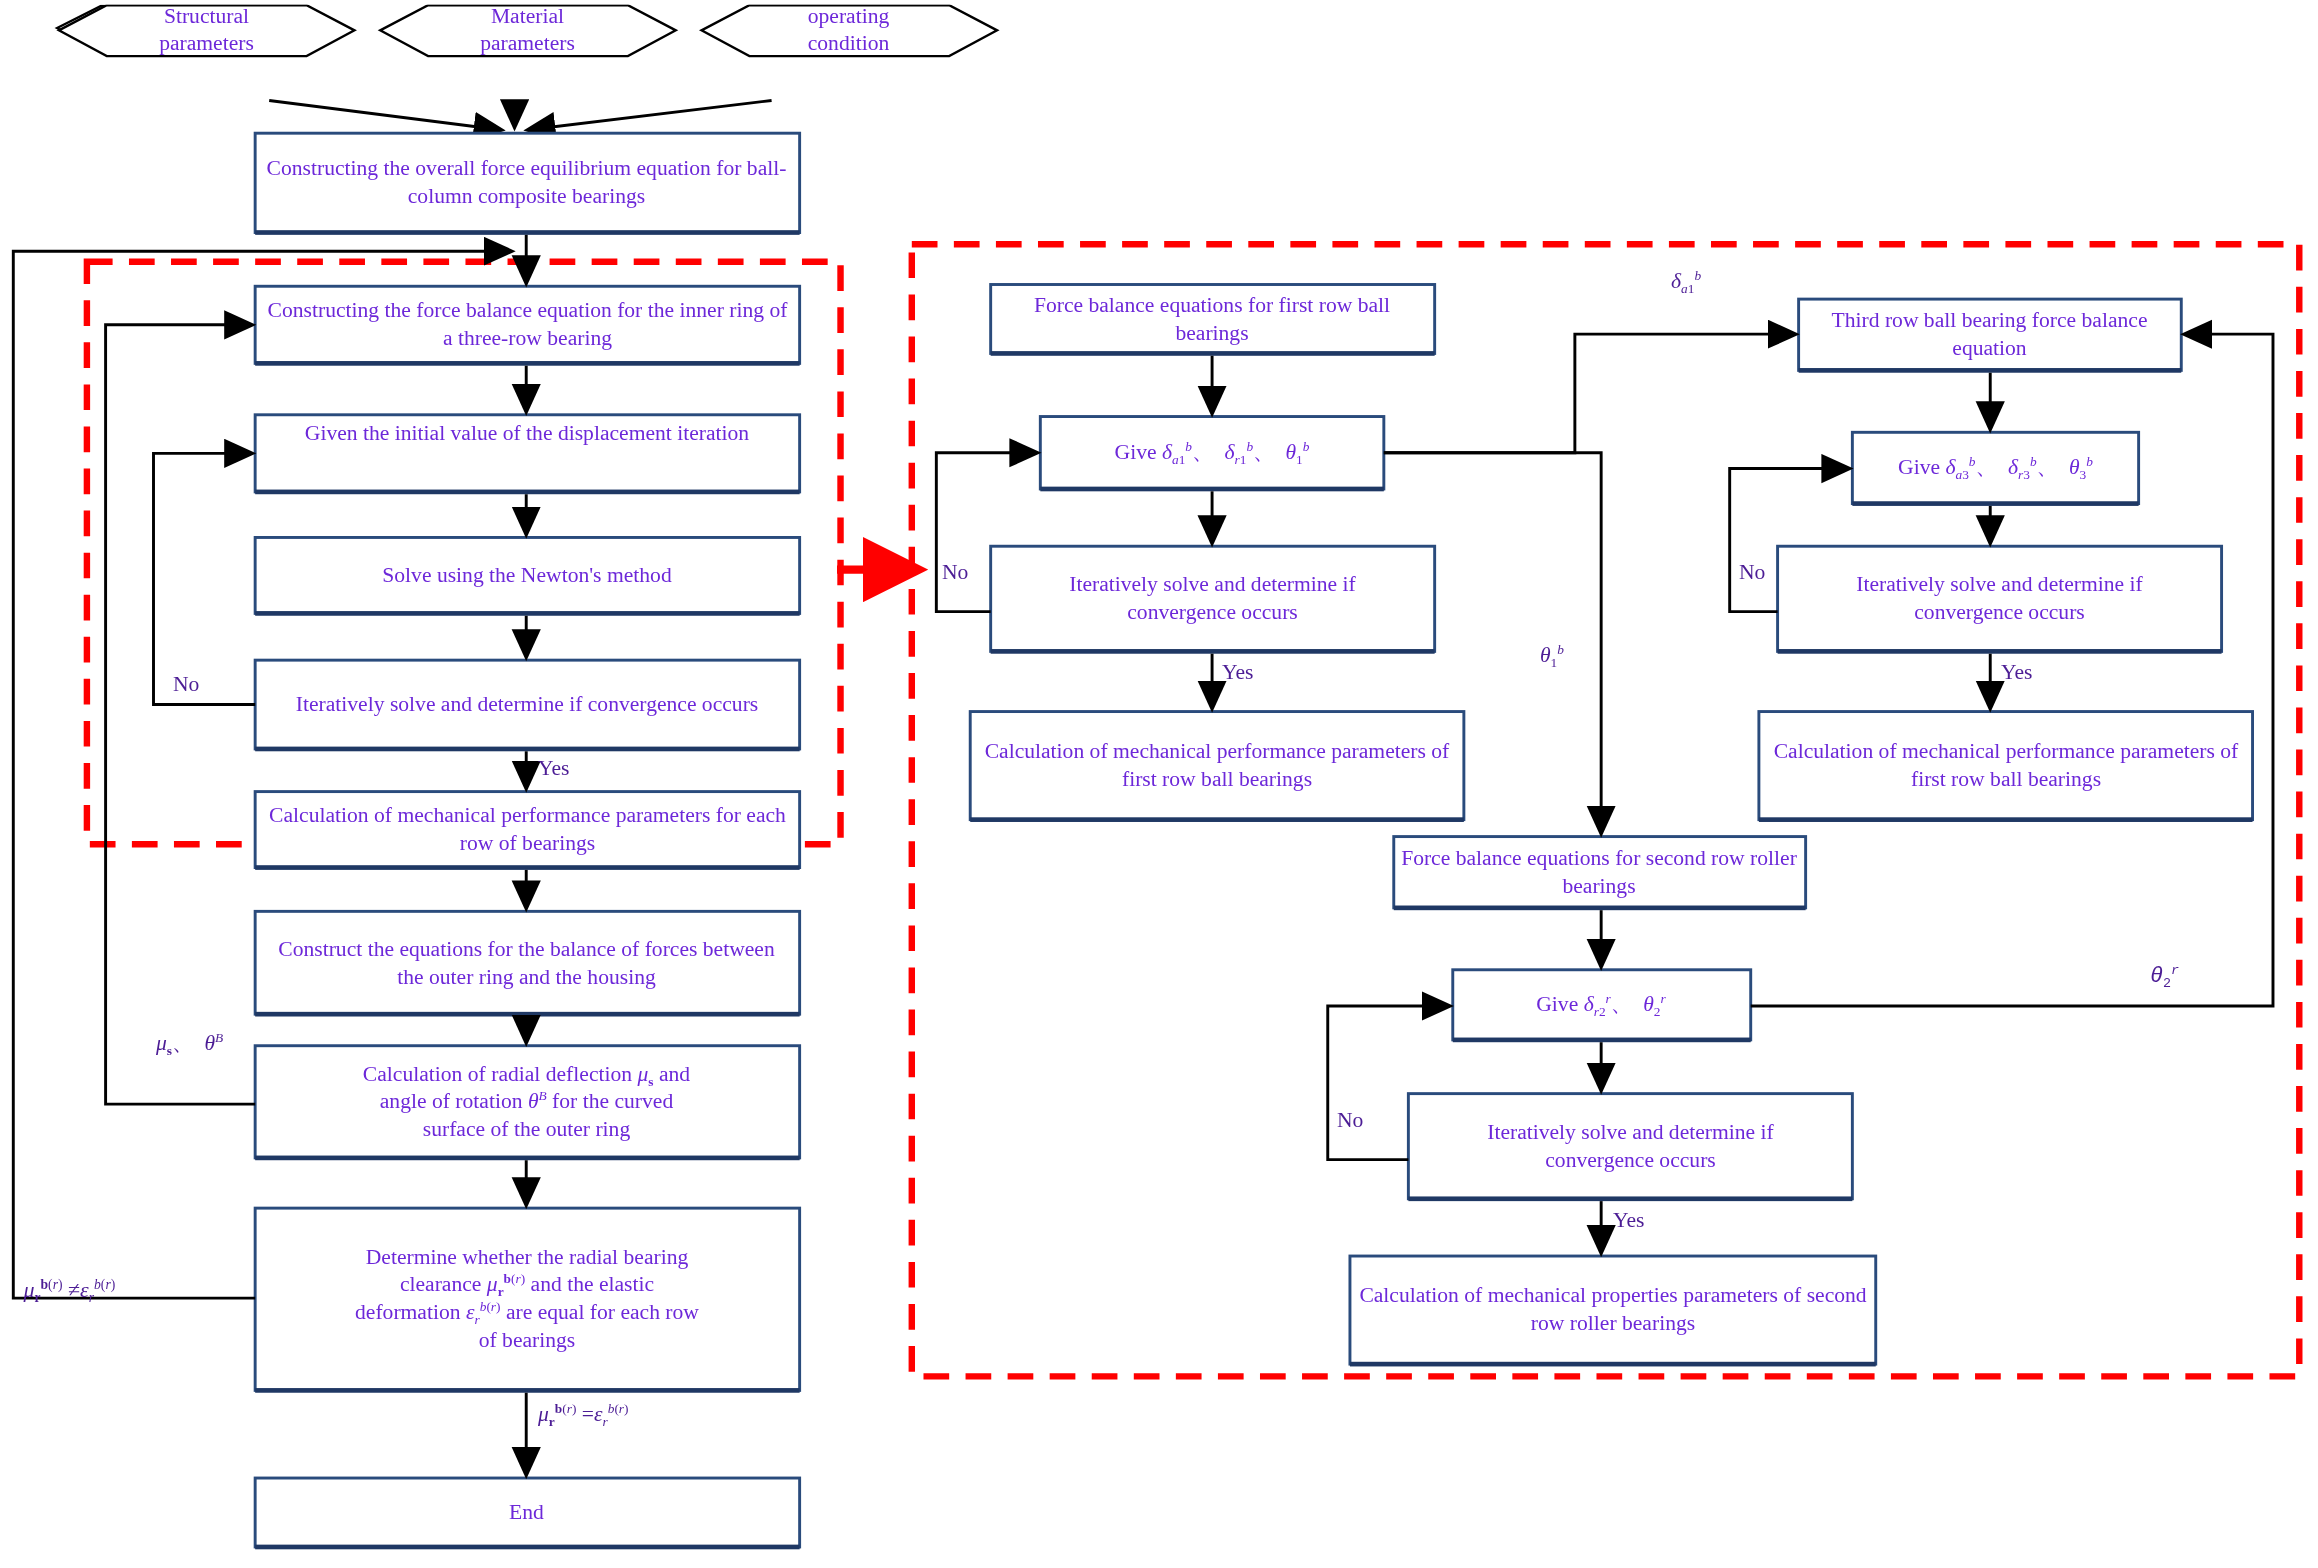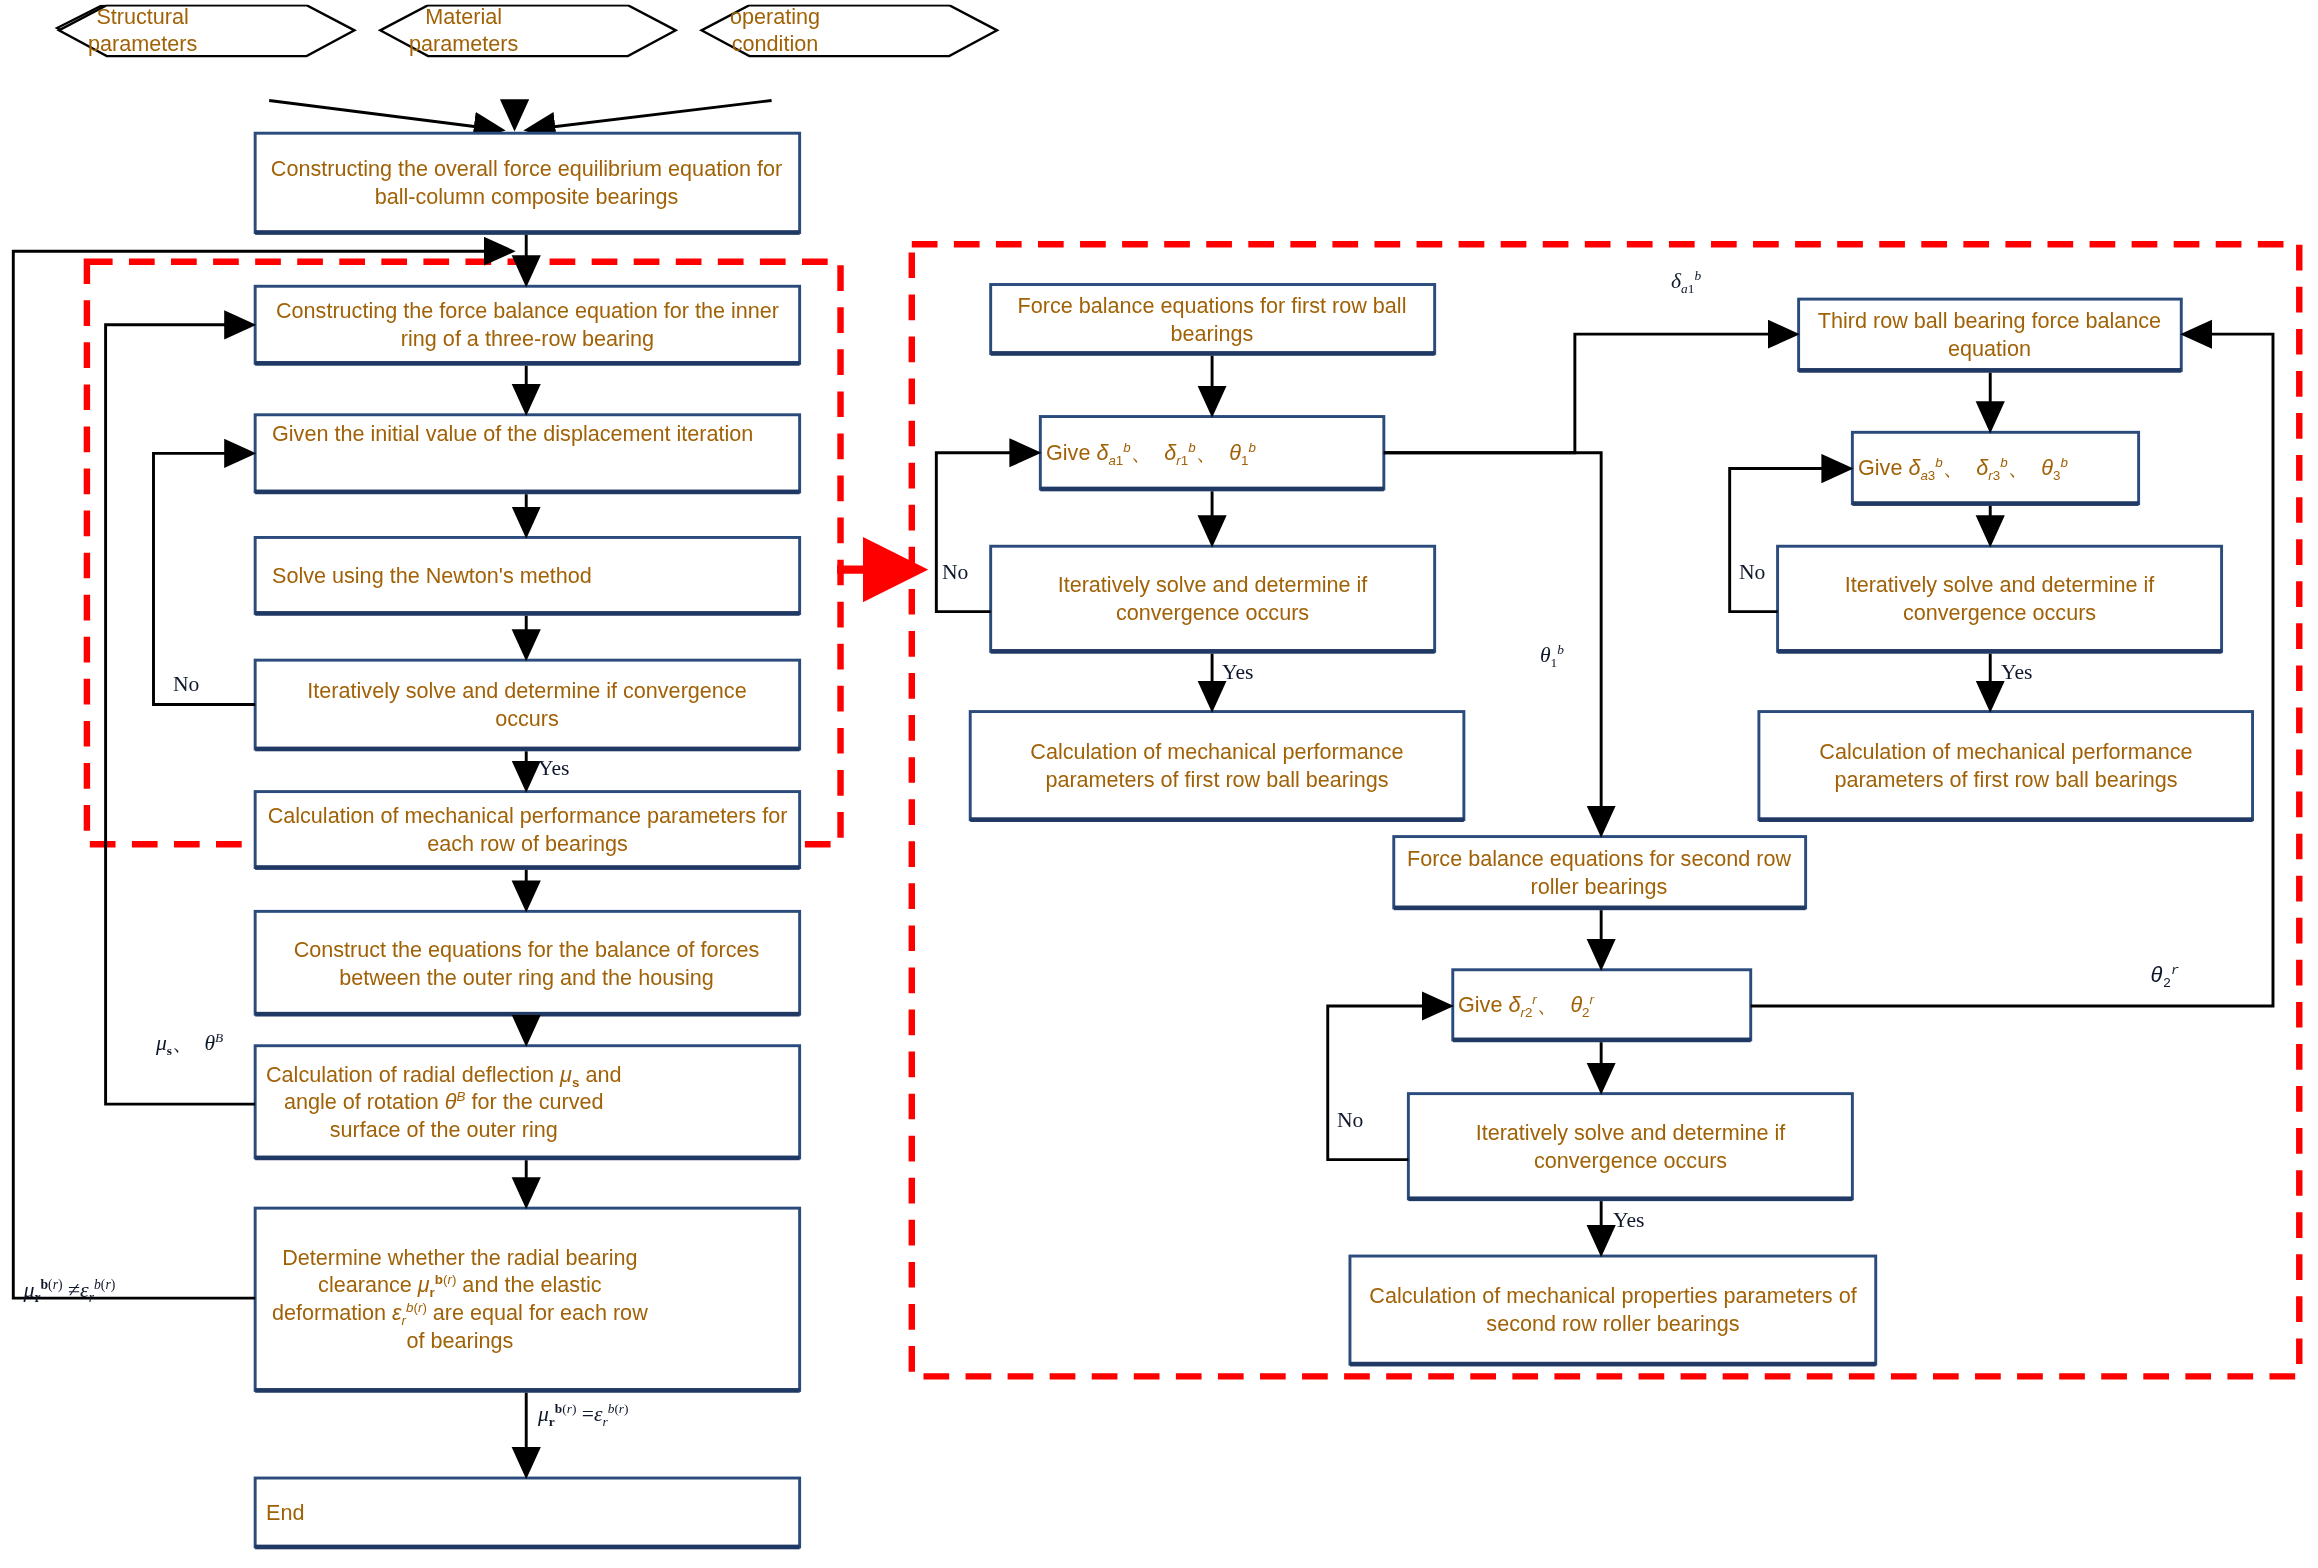--- a/index.html
+++ b/index.html
@@ -1,25 +1,25 @@
 <!DOCTYPE html>
 <html style="font-size:9.3px"><head>
 <meta charset="utf-8">
 <style>
   html,body{margin:0;padding:0;background:#ffffff;}
   body{font-family:"Liberation Serif", serif;}
   #stage{position:relative;width:2319px;height:1568px;background:#fff;overflow:hidden;}
   #fc{position:absolute;left:0;top:0;width:2319px;height:1568px;}
   .nodeText{
-    position:absolute;display:flex;align-items:center;
-    text-align:center;color:#a16207;font-family:Liberation Sans, sans-serif;
+    position:absolute;display:flex;align-items:center;justify-content:center;
+    text-align:center;color:#6d28d9;font-family:Liberation Serif, serif;
     line-height:1.28;pointer-events:none;
   }
   .edgeLabel{
-    position:absolute;color:#0f172a;font-family:"Liberation Serif", serif;
+    position:absolute;color:#4c1d95;font-family:"Liberation Serif", serif;
     white-space:nowrap;
   }
   sub,sup{font-size:0.62em;line-height:0;}
 </style>
 </head>
 <body>
 
 <div id="stage">
 
   <svg id="fc" viewBox="0 0 3968 2684">

